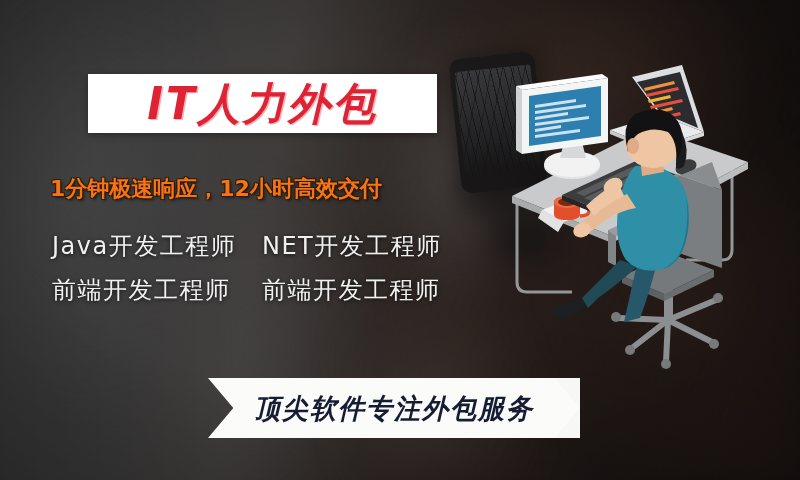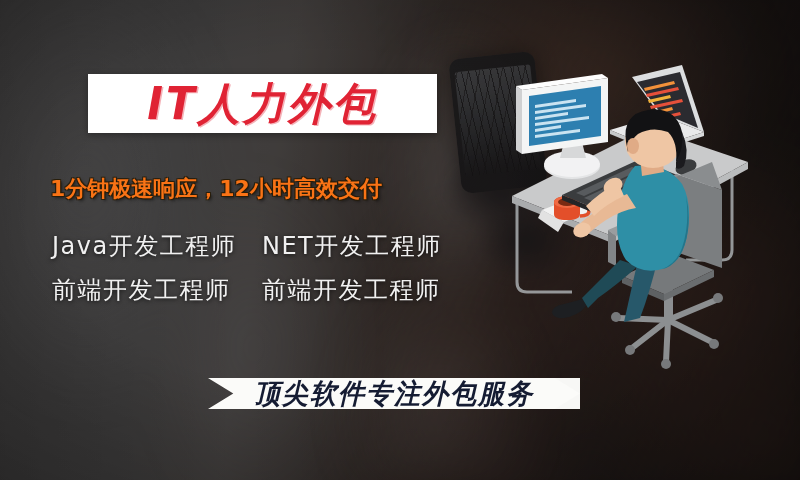--- a/index.html
+++ b/index.html
@@ -178,21 +178,21 @@
     color: #f0f0f0;
     letter-spacing: 1.5px;
     white-space: nowrap;
     text-shadow: 0 1px 4px rgba(0,0,0,0.75);
   }
 
   
   .ribbon {
     position: absolute;
     left: 208px; top: 378px;
-    width: 372px; height: 31px;
+    width: 372px; height: 60px;
     background: #f7f7f5;
     clip-path: polygon(
       0% 0%, 100% 0%, 100% 100%, 0% 100%,
       6.8% 50%);
     display: flex;
     align-items: center;
     justify-content: center;
     filter: drop-shadow(0 3px 6px rgba(0,0,0,0.45));
   }
   .ribbon-inner {

